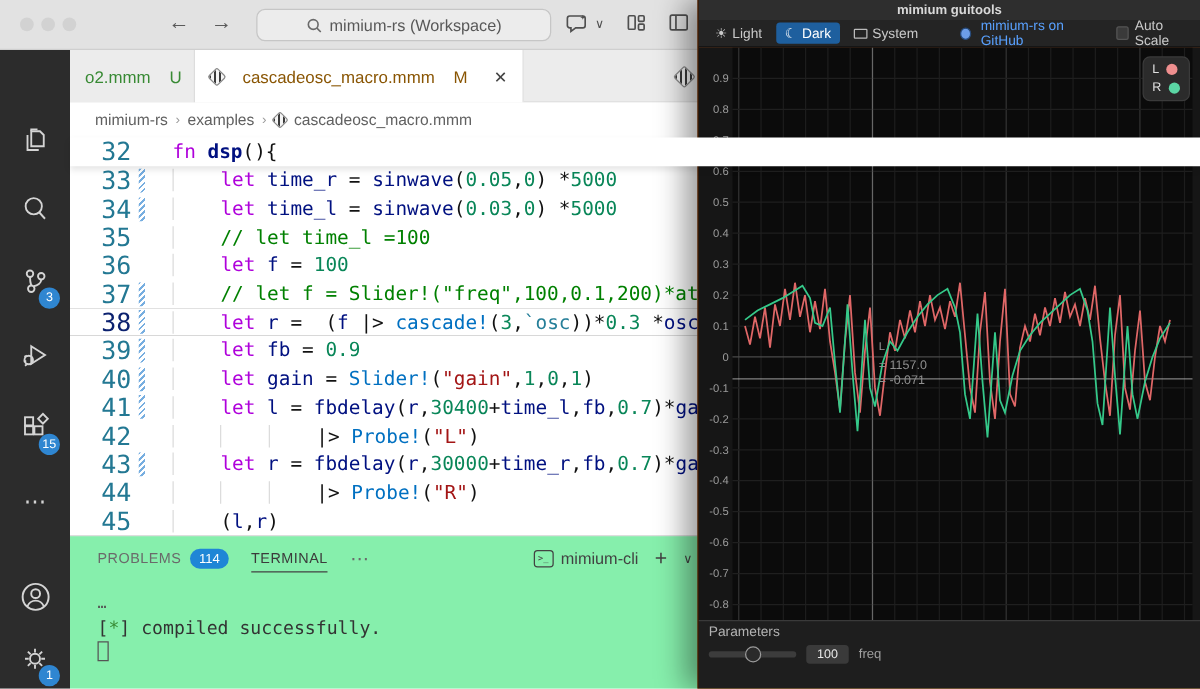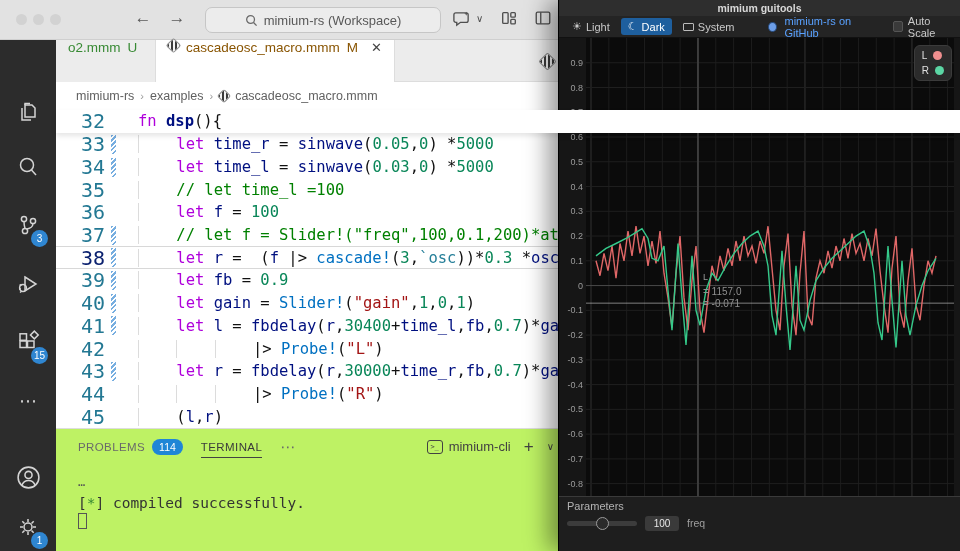--- a/index.html
+++ b/index.html
@@ -14,21 +14,21 @@
   .searchbox { position:absolute; left:205px; top:7px; width:236px; height:26px; background:#ececec; border:1px solid #c6c6c6; border-radius:7px; display:flex; align-items:center; justify-content:center; gap:6px; color:#585858; font-size:13px; }
   .tb-icon { position:absolute; top:9px; color:#4f4f4f; }
 
   .activitybar { position:absolute; left:0; top:40px; width:56px; height:511px; background:#2c2c2c; }
   .act-item { position:absolute; left:0; width:56px; height:48px; display:flex; align-items:center; justify-content:center; }
   .act-item svg { stroke:#d4d4d4; fill:none; stroke-width:1.5; }
   .badge { position:absolute; right:8px; bottom:2px; min-width:17px; height:17px; border-radius:9px; background:#2f86d1; color:#fff; font-size:10px; display:flex; align-items:center; justify-content:center; padding:0 3px; }
 
   .editor-col { position:absolute; left:56px; top:40px; width:904px; height:511px; background:#fff; }
   .tabbar { position:absolute; left:0; top:0; width:100%; height:42px; background:#ececec; border-bottom:1px solid #ddd; display:flex; }
-  .tab { height:42px; display:flex; align-items:flex-start; gap:7px; padding:0 12px; font-size:13.5px; border-right:1px solid #ddd; }
+  .tab { height:42px; display:flex; align-items:center; gap:15px; padding:0 12px; font-size:13.5px; border-right:1px solid #ddd; }
   .tab.inactive { background:#ececec; color:#388a34; }
   .tab.active { background:#ffffff; color:#895503; }
   .tab .close { color:#444; font-size:13px; margin-left:6px; }
   .mmm-icon { width:11px; height:11px; transform:rotate(45deg); background:repeating-linear-gradient(45deg,#3a3a3a 0 2px,#f5f5f5 2px 4px); border:1px solid #8a8a8a; border-radius:2px; flex:0 0 auto; }
   .tab-actions { position:absolute; right:346px; top:0; height:42px; display:flex; align-items:center; gap:15px; }
   .breadcrumb { position:absolute; left:0; top:42px; width:100%; height:28px; background:#fff; display:flex; align-items:center; gap:6px; padding-left:20px; font-size:12.5px; color:#616161; }
   .crumb-sep { color:#9a9a9a; font-size:11px; }
 
   .sticky-row { position:absolute; left:0; top:70px; width:100%; height:23px; background:#fff; box-shadow:0 3px 5px rgba(0,0,0,.10); z-index:2; }
   .code-area { position:absolute; left:0; top:93px; width:100%; height:295px; overflow:hidden; }
@@ -37,21 +37,21 @@
   .line-num { display:inline-block; width:49px; text-align:right; color:#237893; font-size:20px; font-family:"DejaVu Sans Mono", monospace; flex:0 0 auto; }
   .code-line.current .line-num { color:#0b216f; }
   .gutter-mark { display:inline-block; width:5px; height:19px; margin-left:6px; flex:0 0 auto; }
   .gutter-mark.on { background:repeating-linear-gradient(135deg,#77aee0 0 1.5px,#fff 1.5px 3.5px); }
   .line-text { margin-left:22px; }
   .tk-kw{color:#AF00DB} .tk-id{color:#001080} .tk-num{color:#098658} .tk-str{color:#A31515}
   .tk-com{color:#008000} .tk-mac{color:#0070C1} .tk-tick{color:#267F99} .tk-op{color:#111111}
   .tk-fn{color:#001080; font-weight:bold}
   .tk-guide{ border-left:1px solid #dcdcdc; }
 
-  .panel { position:absolute; left:0; top:388px; width:100%; height:123px; background:#bef264; border-top:1px solid #ddd; }
+  .panel { position:absolute; left:0; top:388px; width:100%; height:123px; background:#86efac; border-top:1px solid #ddd; }
   .panel-tabs { position:absolute; left:0; top:0; height:35px; width:100%; display:flex; align-items:center; gap:18px; padding-left:22px; font-size:11.5px; letter-spacing:.4px; color:#6a6a6a; }
   .ptab { display:flex; align-items:center; gap:7px; }
   .ptab.active { color:#3b3b3b; border-bottom:1.5px solid #424242; padding-bottom:4px; margin-bottom:-6px; }
   .pbadge { background:#1f86d6; color:#fff; border-radius:9px; font-size:10.5px; padding:2px 7px; letter-spacing:0; }
   .panel-right { position:absolute; right:350px; top:0; height:35px; display:flex; align-items:center; gap:13px; color:#424242; font-size:13px; }
   .term-chip { display:flex; align-items:center; gap:6px; }
   .term-ico { width:16px; height:14px; border:1.2px solid #424242; border-radius:3px; font-size:7px; display:flex; align-items:center; justify-content:center; font-family:"DejaVu Sans Mono",monospace; }
   .terminal { position:absolute; left:22px; top:44px; font-family:"DejaVu Sans Mono", monospace; font-size:14.5px; color:#333; line-height:18px; }
   .term-ellipsis { font-size:12px; color:#555; margin-bottom:3px; }
   .term-star { color:#388a34; }

